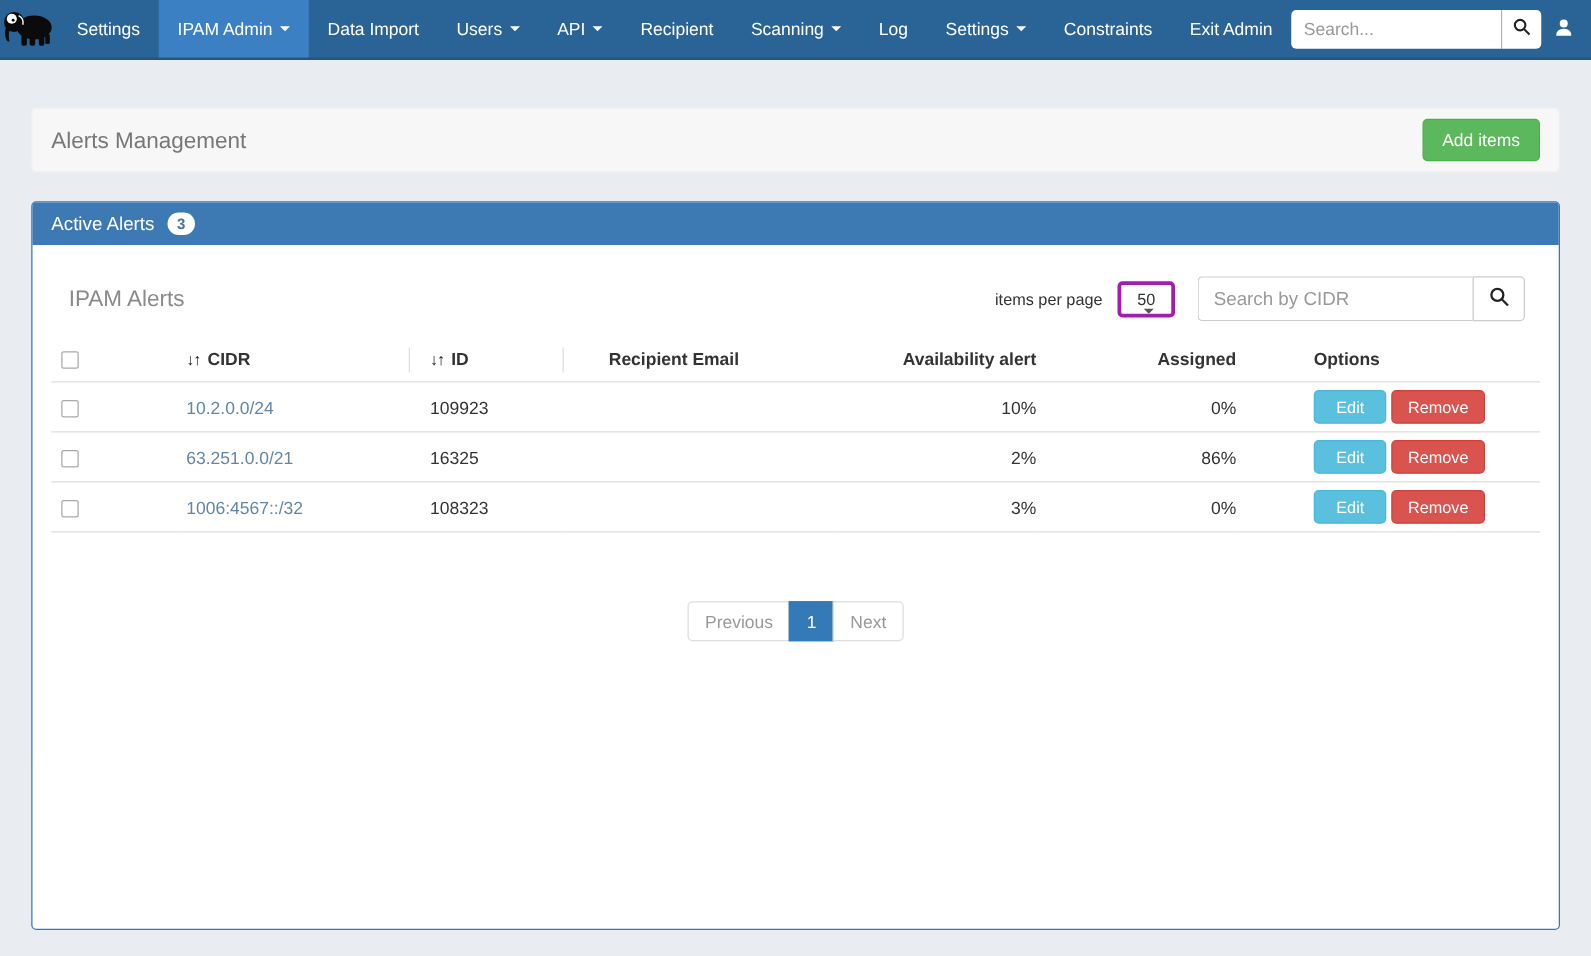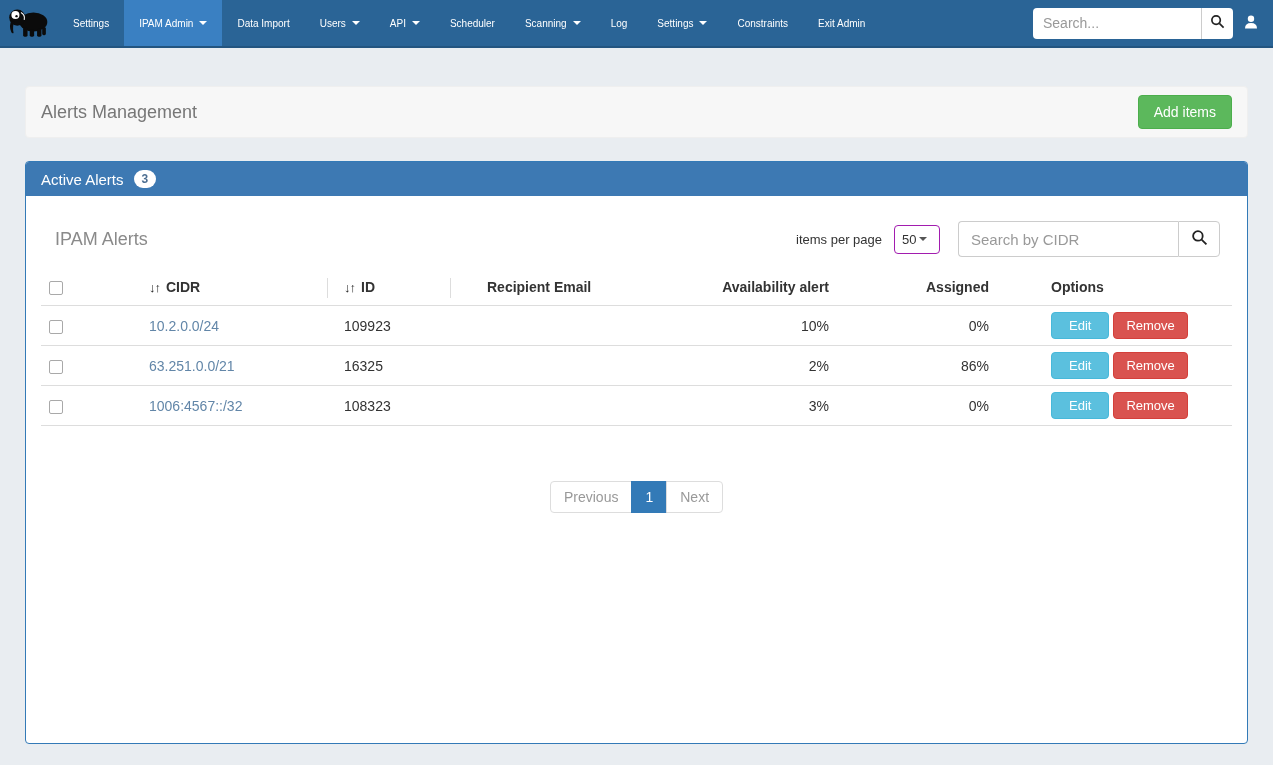--- a/index.html
+++ b/index.html
@@ -14,21 +14,21 @@
 
   
   .navbar {
     display: flex; align-items: stretch;
     height: 48px; background: #2a6496;
     border-bottom: 2px solid #235580;
   }
   .navbar-logo { width: 58px; display: flex; align-items: center; justify-content: center; cursor: pointer; }
   .nav-item {
     display: flex; align-items: center;
-    padding: 15px 15px; color: #fff; font-size: 10px;
+    padding: 15px 15px; color: #fff; font-size: 14px;
     text-decoration: none; cursor: pointer; white-space: nowrap;
   }
   .nav-item.active { background: #3a80c2; }
   .caret {
     width: 0; height: 0;
     border-left: 4px solid transparent; border-right: 4px solid transparent;
     border-top: 4px solid #fff; margin-left: 6px; display: inline-block;
   }
   .nav-search { margin-left: auto; align-self: center; display: flex; height: 31px; }
   .nav-search input {
@@ -67,23 +67,23 @@
     font-size: 12px; font-weight: bold; padding: 2px 8px; margin-left: 10px;
   }
   .panel-body { padding: 15px; min-height: 547px; }
 
   
   .toolbar { display: flex; align-items: center; justify-content: space-between; margin-top: 10px; padding-left: 14px; }
   .toolbar-heading { font-size: 18px; color: #8a8a8a; }
   .toolbar-right { display: flex; align-items: center; margin-right: 12px; }
   .ipp-label { font-size: 13px; color: #333; margin-right: 12px; }
   .select-box {
-    width: 46px; height: 29px; border: 1px solid #a21caf; border-radius: 4px;
-    display: flex; align-items: center; justify-content: flex-start;
-    padding: 0 7px; font-size: 13px; cursor: pointer; margin-right: 18px; background: #fff;
+    width: 46px; height: 29px; border: 3px solid #a21caf; border-radius: 4px;
+    display: flex; align-items: center; justify-content: flex-end;
+    padding: 0 7px; font-size: 13px; cursor: pointer; margin-right: 18px; background: #fff; flex-direction: column;
   }
   .select-box .caret { border-top-color: #555; margin-left: 3px; }
   .search-group { display: flex; height: 36px; }
   .search-group input {
     width: 220px; border: 1px solid #ccc; border-right: none;
     border-radius: 4px 0 0 4px; padding: 0 12px; font-size: 15px; color: #333;
     outline: none; background: #fff; font-family: inherit;
   }
   .search-group input::placeholder { color: #999; }
   .search-group button {
@@ -168,21 +168,21 @@
     </a>
   <a class="nav-item">
       <span>Users</span>
       <span class="caret"></span>
     </a>
   <a class="nav-item">
       <span>API</span>
       <span class="caret"></span>
     </a>
   <a class="nav-item">
-      <span>Scheduler</span>
+      <span>Recipient</span>
     </a>
   <a class="nav-item">
       <span>Scanning</span>
       <span class="caret"></span>
     </a>
   <a class="nav-item">
       <span>Log</span>
     </a>
   <a class="nav-item">
       <span>Settings</span>

